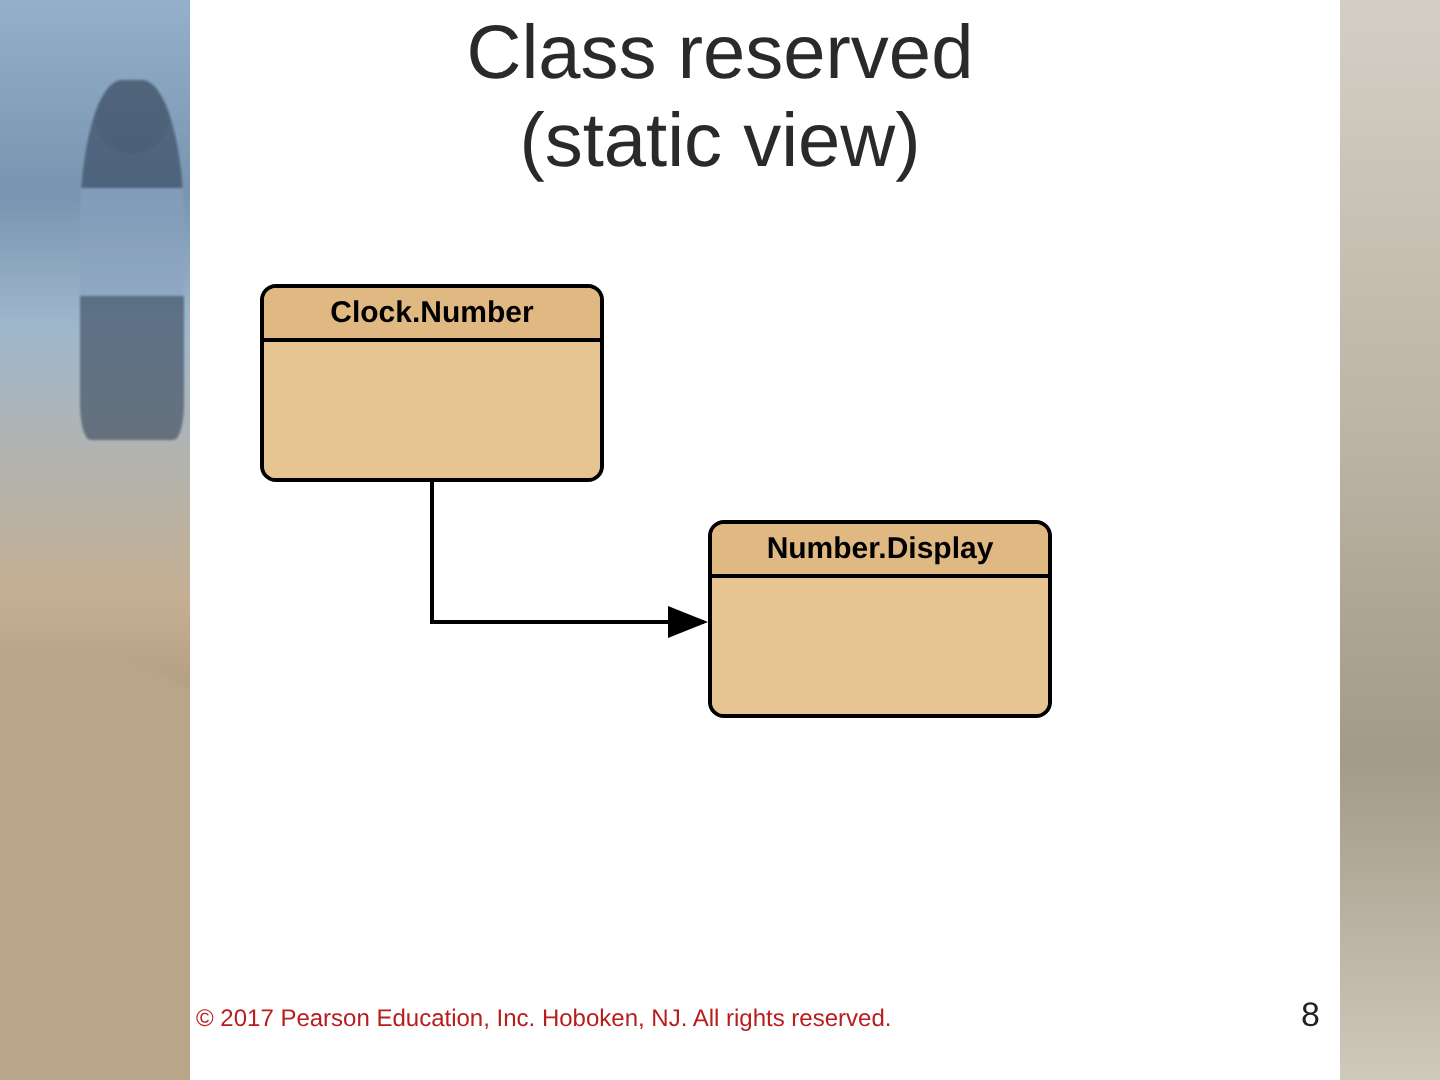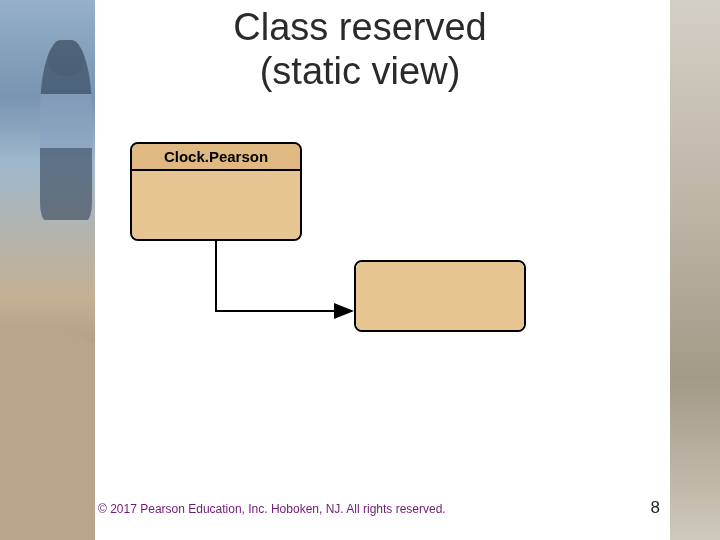--- a/index.html
+++ b/index.html
@@ -79,21 +79,21 @@
   .connector {
     position: absolute;
     pointer-events: none;
   }
   .footer {
     position: absolute;
     left: 98px;
     bottom: 24px;
     font-family: Arial, Helvetica, sans-serif;
     font-size: 12px;
-    color: #701a75;
+    color: #b91c1c;
   }
   .page-num {
     position: absolute;
     right: 60px;
     bottom: 22px;
     font-family: Arial, Helvetica, sans-serif;
     font-size: 17px;
     color: #222;
   }
 </style>
@@ -104,25 +104,26 @@
 <div class="bg-right"></div>
 
 <div class="title">
   <span>Class reserved</span><br>
   <span>(static view)</span>
 </div>
 
 <div class="diagram">
 
   <div class="class-box box-a">
-    <div class="class-head">Clock.Pearson</div>
+    <div class="class-head">Clock.Number</div>
     <div class="class-body"></div>
   </div>
 
   <div class="class-box box-b">
+    <div class="class-head">Number.Display</div>
     <div class="class-body"></div>
   </div>
 
   <svg class="connector" style="left:0;top:0" width="440" height="260">
     <defs>
       <marker id="arrowhead" markerWidth="10" markerHeight="8" refX="9" refY="4" orient="auto">
         <polygon points="0 0, 10 4, 0 8" fill="#000"></polygon>
       </marker>
     </defs>
     <polyline points="96,104 96,175 232,175" fill="none" stroke="#000" stroke-width="2" marker-end="url(#arrowhead)"></polyline>

